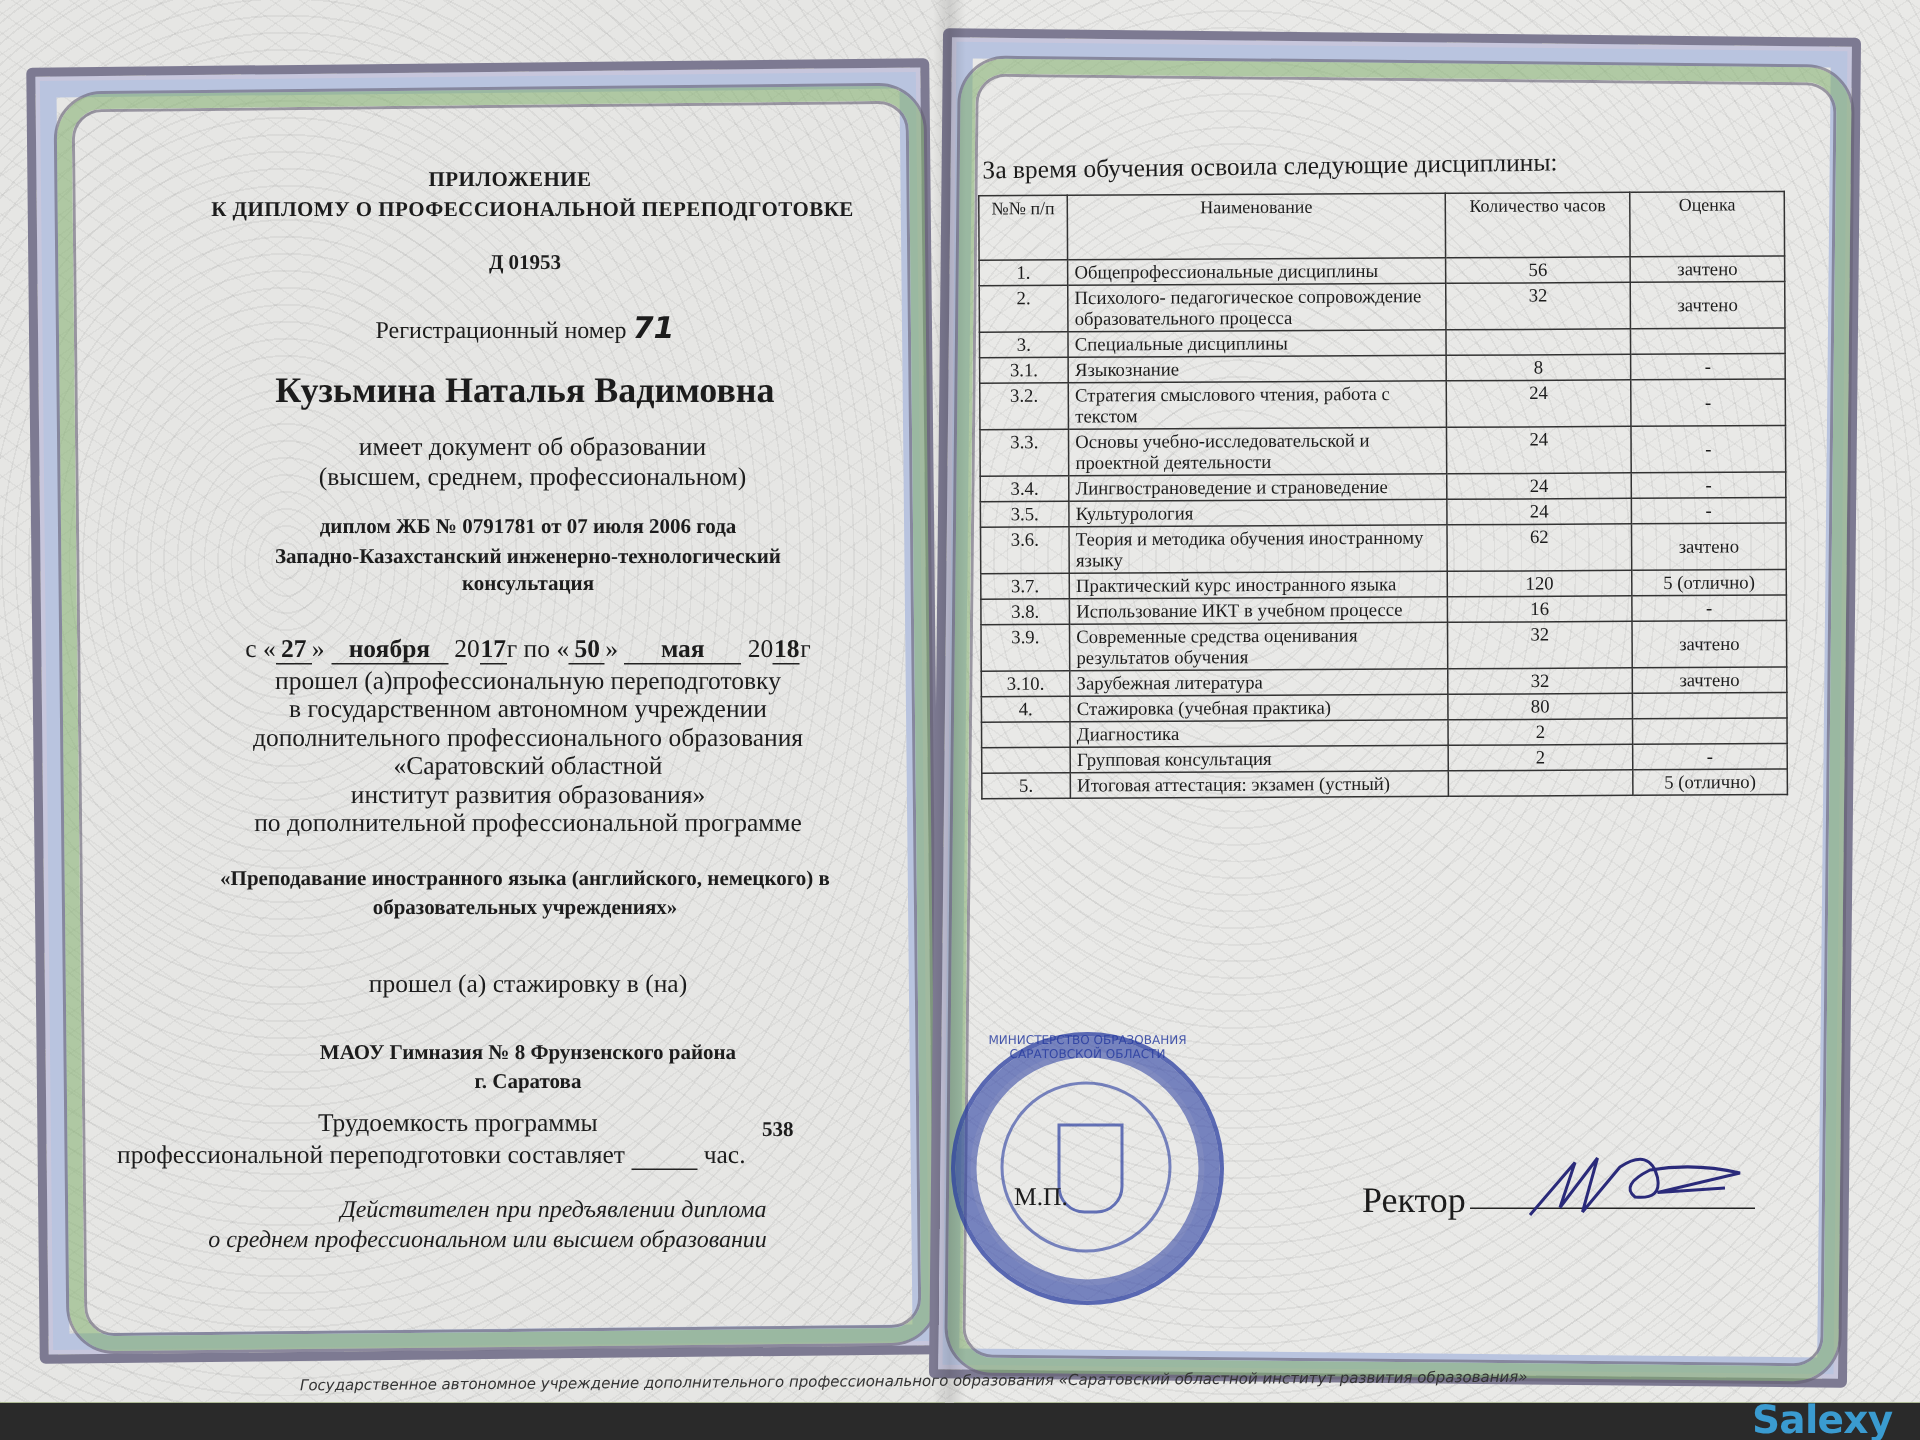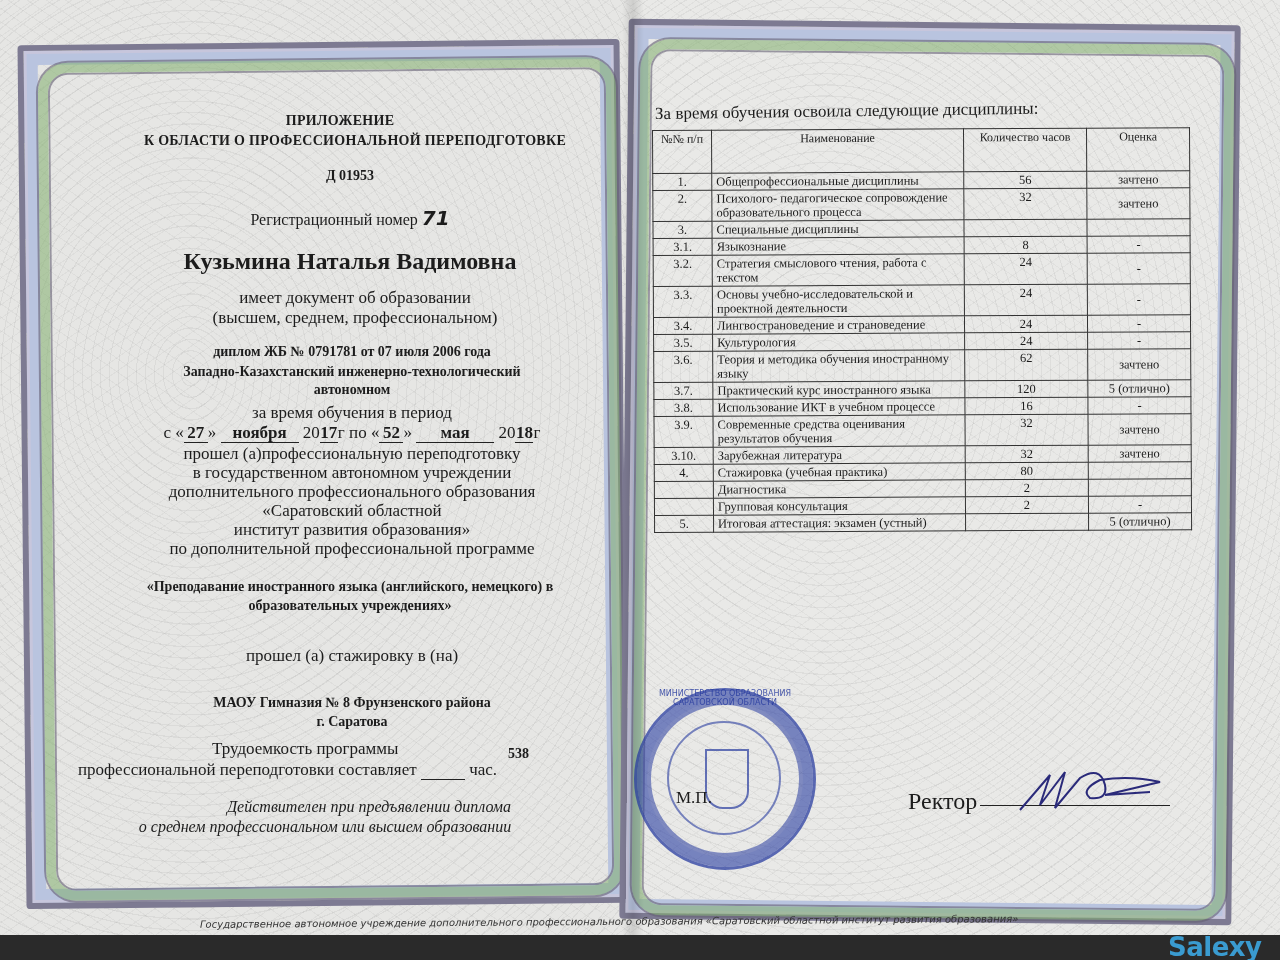--- a/index.html
+++ b/index.html
@@ -106,42 +106,41 @@
   </div>
 
   <div class="page right">
     <div class="border-outer"></div>
     <div class="border-wave"></div>
   </div>
 
   <div class="gutter"></div>
 
   <div class="lt h-title" style="top:113px;">ПРИЛОЖЕНИЕ</div>
-  <div class="lt h-title" style="top:133px; left:75px; width:560px;">К ОБЛАСТИ О ПРОФЕССИОНАЛЬНОЙ ПЕРЕПОДГОТОВКЕ</div>
+  <div class="lt h-title" style="top:133px; left:75px; width:560px;">К ДИПЛОМУ О ПРОФЕССИОНАЛЬНОЙ ПЕРЕПОДГОТОВКЕ</div>
   <div class="lt serial" style="top:168px; left:70px;">Д 01953</div>
 
   <div class="lt reg" style="top:206px; left:70px;">
     <span>Регистрационный номер</span>
     <span class="hand">71</span>
   </div>
 
   <div class="lt name" style="top:248px; left:70px;">Кузьмина Наталья Вадимовна</div>
 
   <div class="lt body16" style="top:308px; left:75px;">(высшем, среднем, профессиональном)</div>
   <div class="lt body16" style="top:288px; left:75px;">имеет документ об образовании</div>
 
   <div class="lt bold14" style="top:343px; left:72px;">диплом ЖБ № 0791781 от 07 июля 2006 года</div>
   <div class="lt bold14" style="top:363px; left:72px;">Западно-Казахстанский инженерно-технологический</div>
-  <div class="lt bold14" style="top:381px; left:72px;">автономном</div>
-
-  <div class="lt body16" style="top:403px; left:72px;">за время обучения в период</div>
+  <div class="lt bold14" style="top:381px; left:72px;">консультация</div>
+
   <div class="lt body16" style="top:423px; left:72px;">
     <span>с «</span><span class="uline" style="width:24px;">27</span><span>»</span>
     <span class="uline" style="width:78px;">ноября</span>
-    <span>20</span><span class="uline" style="width:18px;">17</span><span>г по «</span><span class="uline" style="width:24px;">52</span><span>»</span>
+    <span>20</span><span class="uline" style="width:18px;">17</span><span>г по «</span><span class="uline" style="width:24px;">50</span><span>»</span>
     <span class="uline" style="width:78px;">мая</span>
     <span>20</span><span class="uline" style="width:18px;">18</span><span>г</span>
   </div>
 
   <div class="lt body16" style="top:444px; left:72px;">прошел (а)профессиональную переподготовку</div>
   <div class="lt body16" style="top:463px; left:72px;">в государственном автономном учреждении</div>
   <div class="lt body16" style="top:482px; left:72px;">дополнительного профессионального образования</div>
   <div class="lt body16" style="top:501px; left:72px;">«Саратовский областной</div>
   <div class="lt body16" style="top:520px; left:72px;">институт развития образования»</div>
   <div class="lt body16" style="top:539px; left:72px;">по дополнительной профессиональной программе</div>

